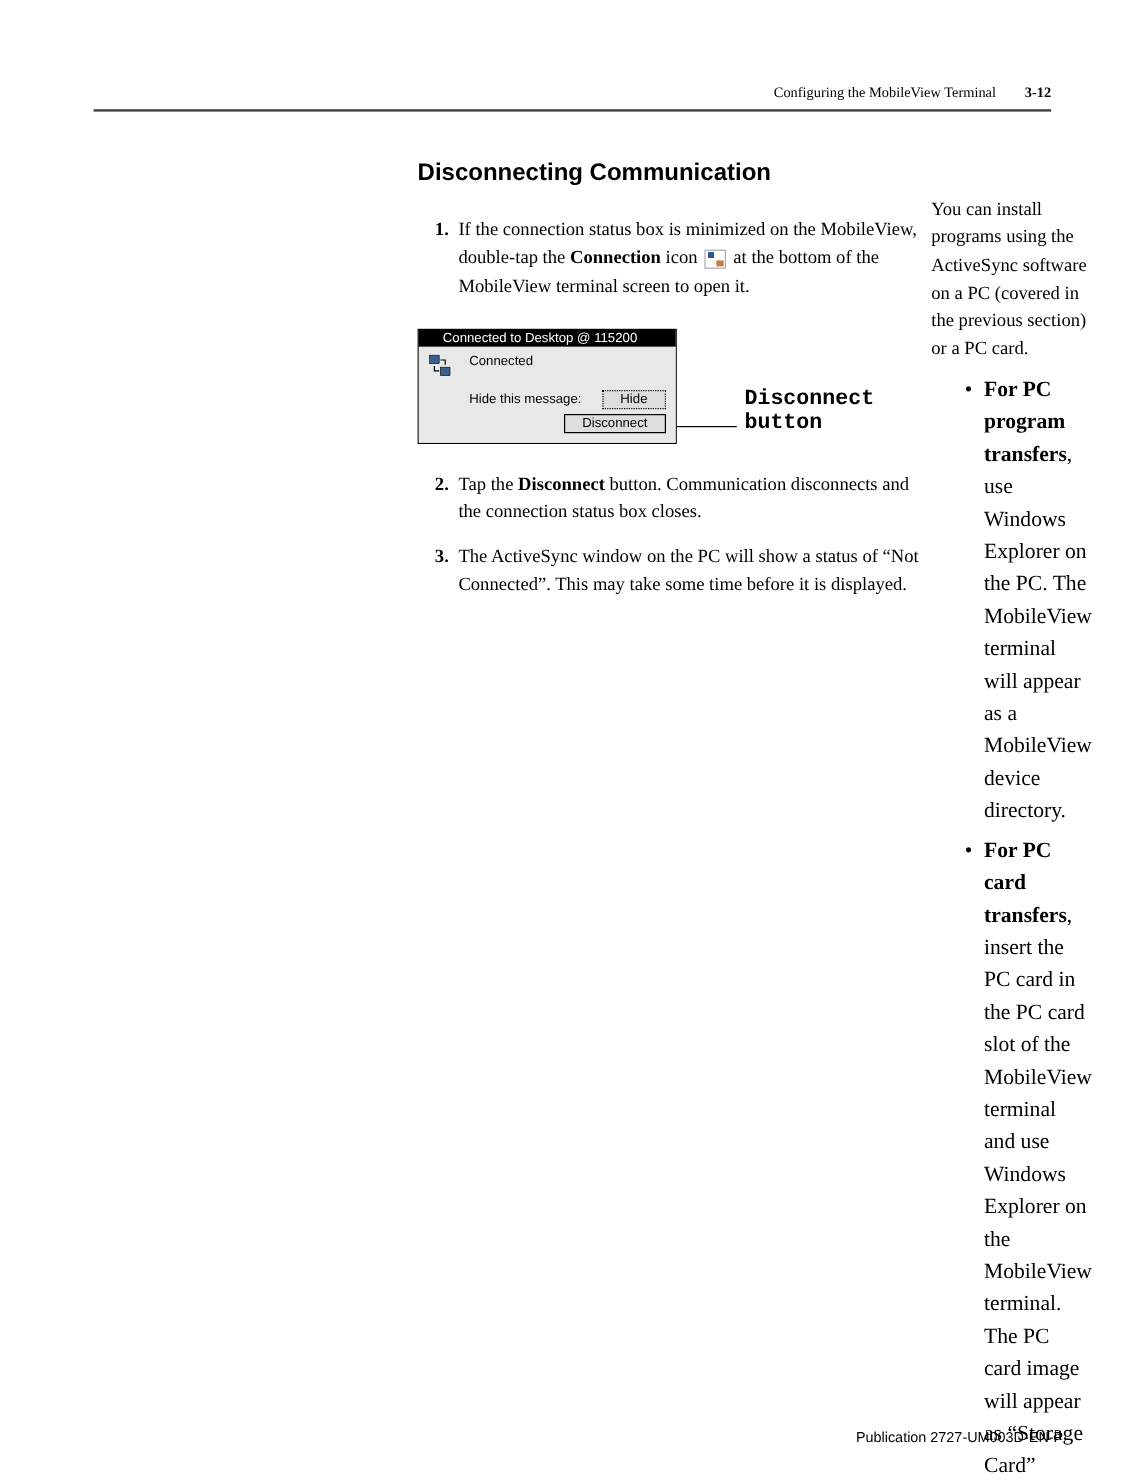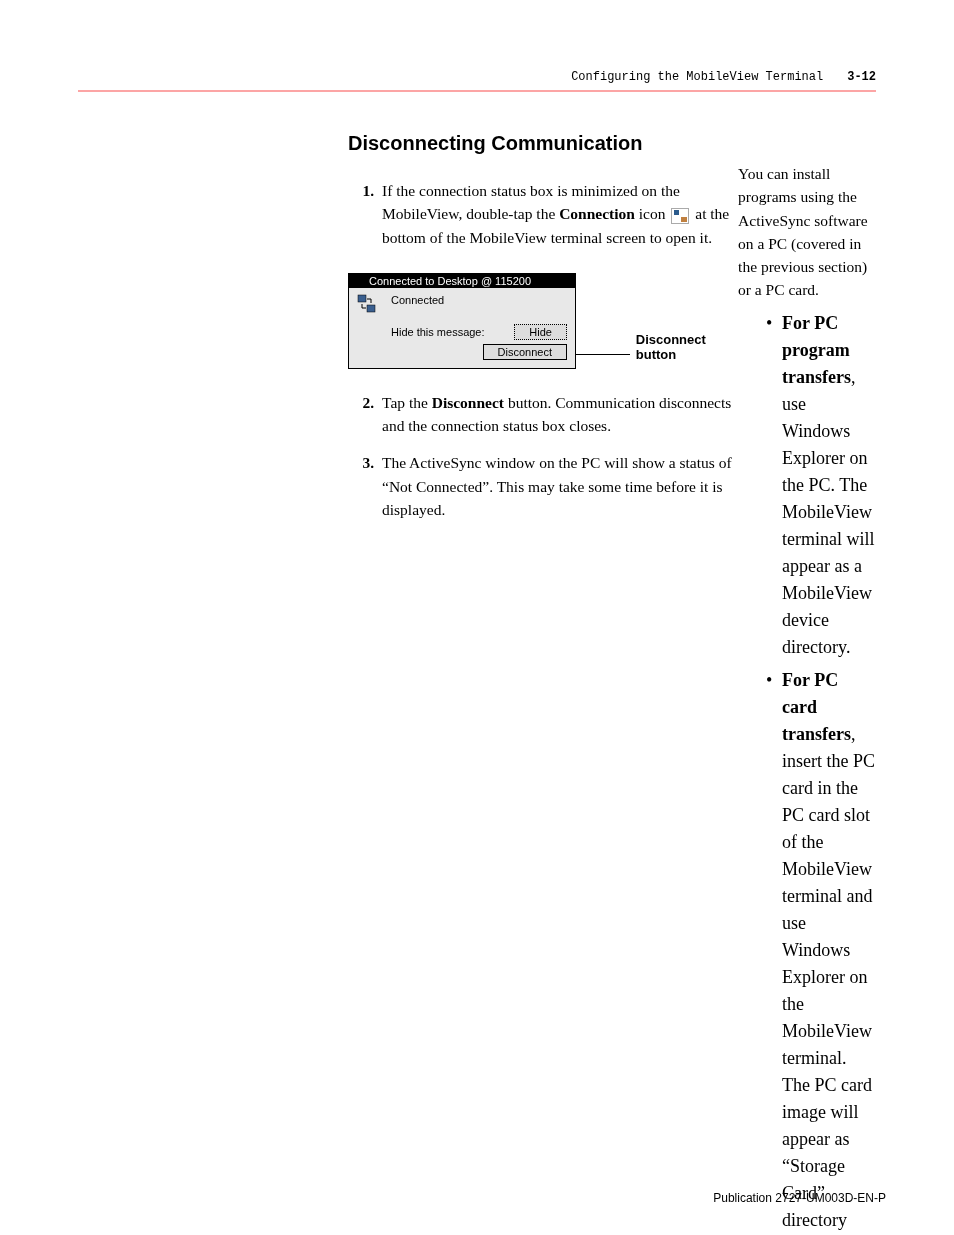--- a/index.html
+++ b/index.html
@@ -16,23 +16,23 @@
   .page {
     padding: 70px 78px 40px 78px;
     box-sizing: border-box;
     height: 100%;
     position: relative;
   }
   .header-line {
     display: flex;
     justify-content: flex-end;
     align-items: baseline;
-    font-family: Liberation Mono, monospace;
+    font-family: Liberation Serif, serif;
     font-size: 12px;
-    border-bottom: 2px solid #fca5a5;
+    border-bottom: 2px solid #404040;
     padding-bottom: 6px;
     margin-bottom: 40px;
   }
   .header-title { margin-right: 24px; }
   .header-page { font-weight: bold; }
   .content {
     display: flex;
     flex-direction: row;
   }
   .row {
@@ -189,23 +189,23 @@
   .conn-row3 {
     display: flex;
     justify-content: flex-end;
   }
   .callout-line {
     border-top: 1px solid #000;
     width: 60px;
     margin-bottom: 14px;
   }
   .callout-text {
-    font-family: Liberation Sans, sans-serif;
-    font-weight: bold;
-    font-size: 13px;
+    font-family: Liberation Mono, monospace;
+    font-weight: bold;
+    font-size: 18px;
     margin-left: 6px;
     margin-bottom: 7px;
   }
   .inline-icon {
     display: inline-block;
     vertical-align: middle;
     width: 16px;
     height: 14px;
     background: #fff;
     border: 1px solid #aaa;

